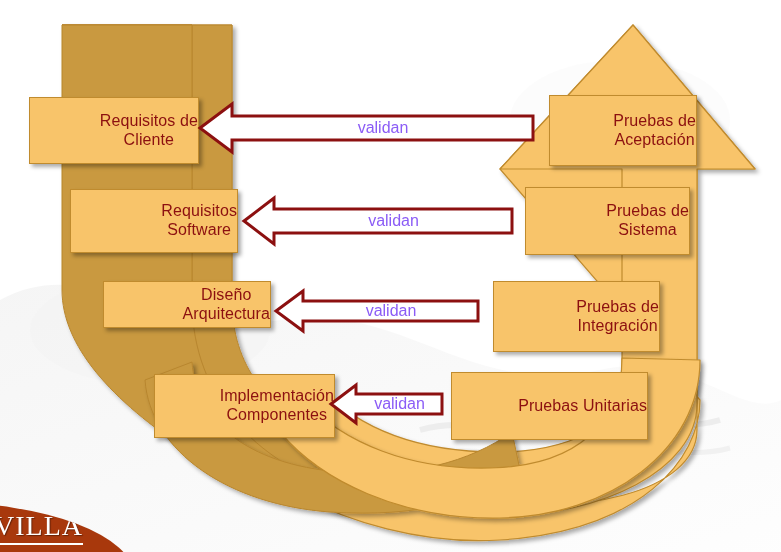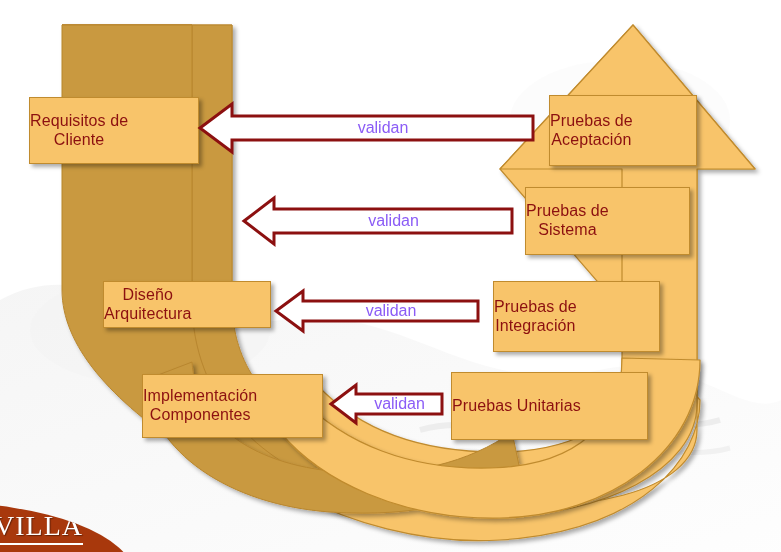--- a/index.html
+++ b/index.html
@@ -28,21 +28,21 @@
     height: 552px;
   }
   .node-box {
     position: absolute;
     box-sizing: border-box;
     background: #F8C46A;
     border: 1px solid #C08B2E;
     color: #8C1010;
     display: flex;
     align-items: center;
-    justify-content: flex-start;
+    justify-content: flex-end;
     text-align: center;
     line-height: 1.18;
     font-size: 16px;
     letter-spacing: .1px;
     box-shadow: 3px 3px 4px rgba(0,0,0,.33);
     white-space: pre-line;
   }
   .arrow-wrap {
     position: absolute;
   }
@@ -170,25 +170,29 @@
                C345,444 410,470 490,468
                C580,466 622,420 622,358
                Z" fill="#F8C46A" stroke="#C08B2E" stroke-width="1.2" stroke-linejoin="round"></path>
     </g>
   </svg>
 
   <div class="node-box" style="left:29px; top:97px; width:170px; height:67px;">
     <span>Requisitos de
 Cliente</span>
   </div>
+  <div class="node-box" style="left:70px; top:189px; width:168px; height:64px;">
+    <span>Requisitos
+Software</span>
+  </div>
   <div class="node-box" style="left:103px; top:281px; width:168px; height:47px;">
     <span>Diseño
 Arquitectura</span>
   </div>
-  <div class="node-box" style="left:142px; top:374px; width:181px; height:64px;">
+  <div class="node-box" style="left:154px; top:374px; width:181px; height:64px;">
     <span>Implementación
 Componentes</span>
   </div>
 
   <div class="node-box" style="left:549px; top:95px; width:148px; height:71px;">
     <span>Pruebas de
 Aceptación</span>
   </div>
   <div class="node-box" style="left:525px; top:187px; width:165px; height:68px;">
     <span>Pruebas de

